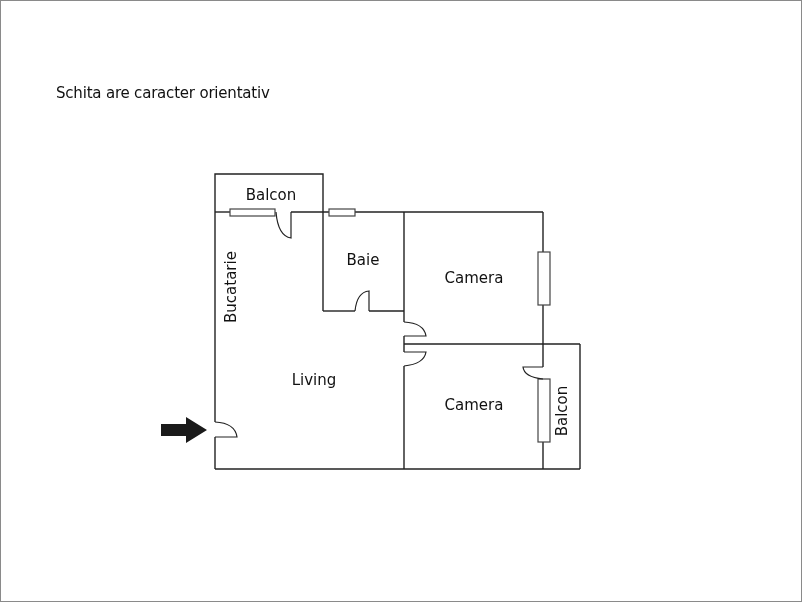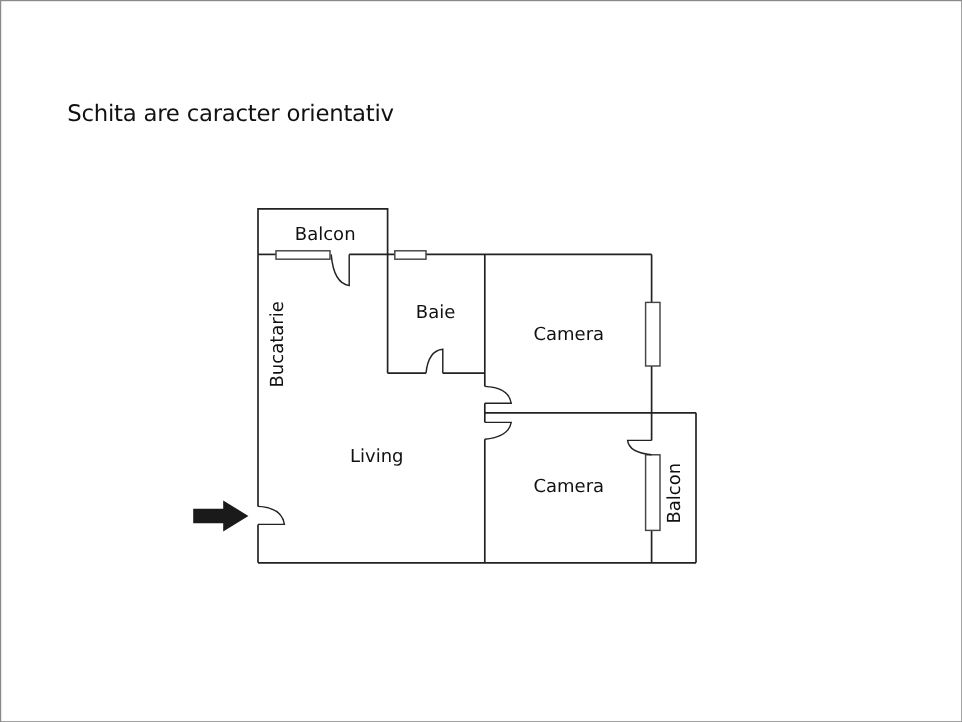--- a/index.html
+++ b/index.html
@@ -1,18 +1,18 @@
 <!DOCTYPE html>
 <html><head>
   <meta charset="utf-8">
   <style>
     html, body { margin: 0; padding: 0; background: #ffffff; }
     body { width: 802px; height: 602px; position: relative; overflow: hidden; }
     .frame { position: absolute; left: 0; top: 0; width: 800px; height: 600px; border: 1px solid #8a8a8a; background: #fff; }
-    .note { position: absolute; left: 56px; top: 84px; font-family: "DejaVu Sans", sans-serif; font-size: 19px; color: #111; letter-spacing: -0.2px; }
+    .note { position: absolute; left: 56px; top: 84px; font-family: "DejaVu Sans", sans-serif; font-size: 15px; color: #111; letter-spacing: -0.2px; }
     svg { position: absolute; left: 0; top: 0; }
     .lbl { font-family: "DejaVu Sans", sans-serif; font-size: 15px; fill: #111; }
     .wall { stroke: #222; stroke-width: 1.4; fill: none; }
     .win { stroke: #444; stroke-width: 1.2; fill: #fff; }
     .door { stroke: #222; stroke-width: 1.2; fill: none; }
   </style>
 </head>
 <body>
 
 <div class="frame"></div>

